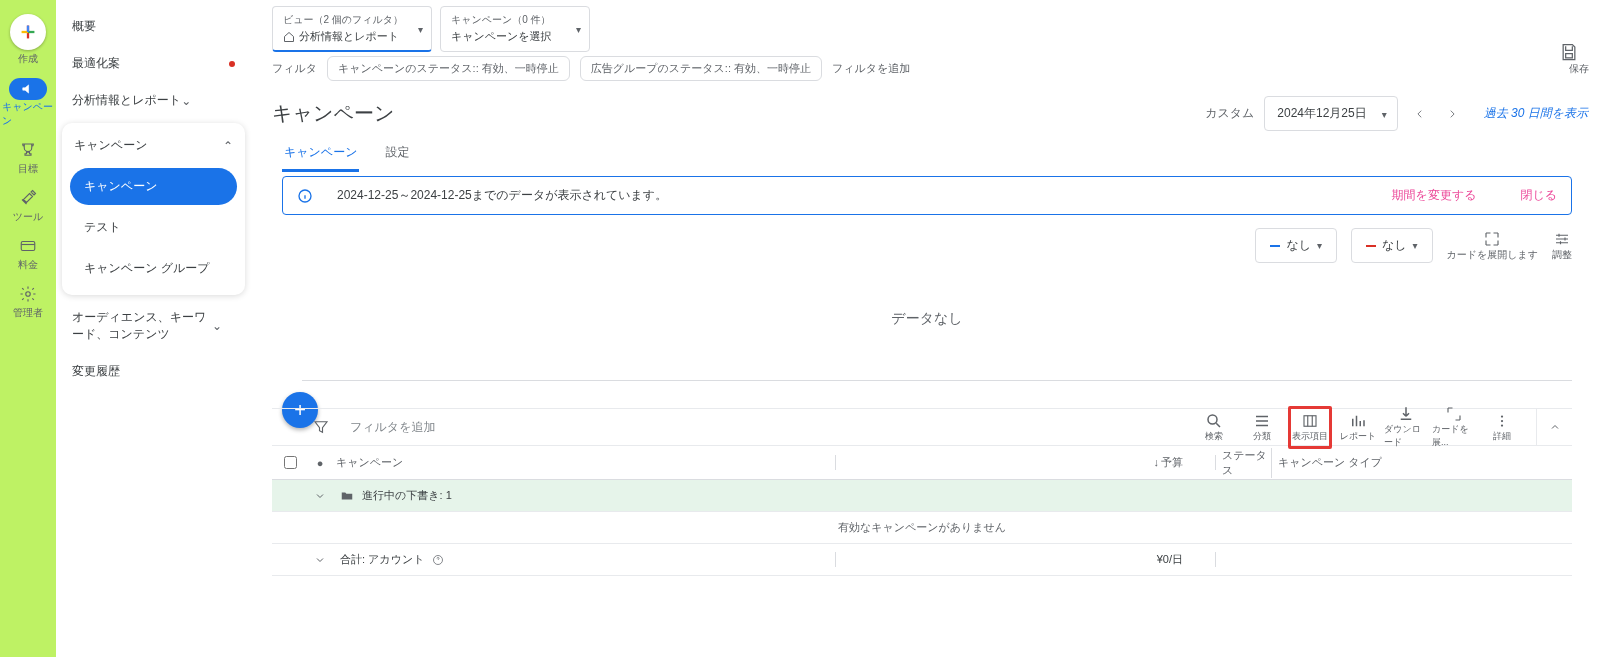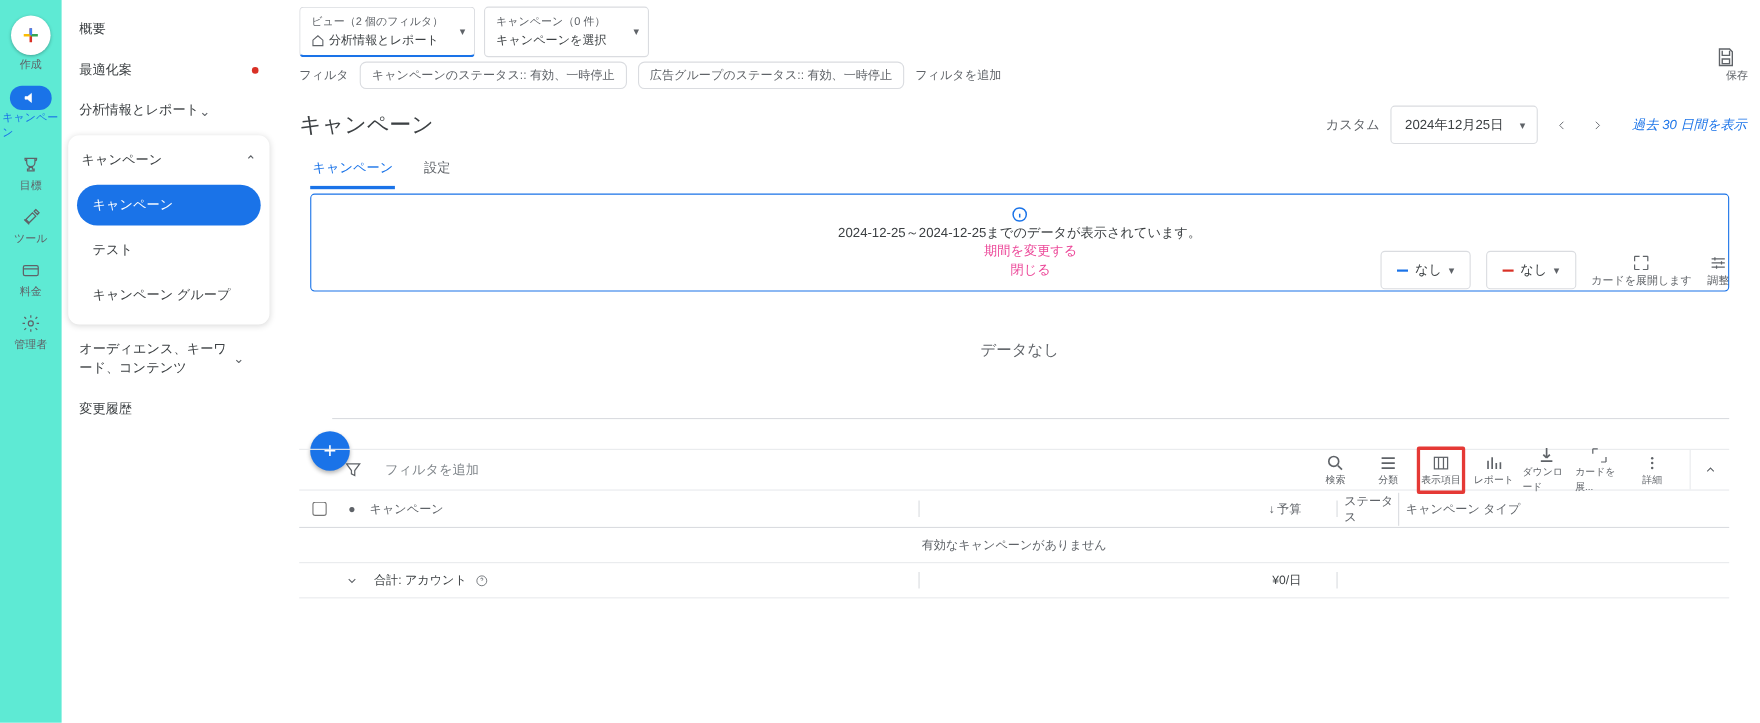--- a/index.html
+++ b/index.html
@@ -1,19 +1,19 @@
 <!DOCTYPE html>
 <html><head>
 <meta charset="utf-8">
 <style>
 * { box-sizing: border-box; margin: 0; padding: 0; }
 body { font-family: "Helvetica Neue", Arial, "Hiragino Kaku Gothic ProN", "Hiragino Sans", Meiryo, sans-serif; font-size: 12px; color: #3c4043; background: #fff; width: 1600px; height: 657px; overflow: hidden; }
 
 
-.rail { position: absolute; left: 0; top: 0; width: 56px; height: 657px; background: #5eead4; display: flex; flex-direction: column; align-items: center; padding-top: 8px; z-index: 3; }
+.rail { position: absolute; left: 0; top: 0; width: 56px; height: 657px; background: #bef264; display: flex; flex-direction: column; align-items: center; padding-top: 8px; z-index: 3; }
 .rail-item { width: 52px; display: flex; flex-direction: column; align-items: center; padding: 6px 0; cursor: pointer; color: #5f6368; font-size: 10px; }
 .rail-plus { width: 36px; height: 36px; border-radius: 50%; background: #fff; box-shadow: 0 1px 3px rgba(0,0,0,.3); display: flex; align-items: center; justify-content: center; margin-bottom: 2px; }
 .rail-plus svg { width: 22px; height: 22px; }
 .rail-icon { width: 20px; height: 20px; display: flex; align-items: center; justify-content: center; margin-bottom: 2px; }
 .rail-item.active .pill { background: #1a73e8; border-radius: 14px; padding: 4px 10px; color: #fff; }
 .rail-item.active .lbl, .rail-item.active { color: #1a73e8; }
 .pill svg { stroke: #fff; fill: #fff; }
 
 
 .side { position: absolute; left: 56px; top: 0; width: 195px; height: 657px; padding-top: 8px; z-index: 2; }
@@ -56,21 +56,21 @@
 .nav-arrows { display: flex; align-items: center; }
 .nav-arrow { width: 32px; height: 32px; display: flex; align-items: center; justify-content: center; color: #5f6368; cursor: pointer; }
 .compare-link { color: #1a73e8; font-size: 12px; margin-left: 16px; cursor: pointer; font-style: italic; }
 
 
 .tabs { position: absolute; left: 20px; top: 136px; display: flex; gap: 24px; border-bottom: 1px solid transparent; }
 .tab { padding: 8px 2px; font-size: 12px; color: #5f6368; cursor: pointer; border-bottom: 3px solid transparent; }
 .tab.active { color: #1a73e8; border-bottom-color: #1a73e8; }
 
 
-.banner { position: absolute; left: 20px; right: 28px; top: 176px; border: 1px solid #1a73e8; border-radius: 4px; padding: 10px 14px; display: flex; align-items: center; gap: 0; font-size: 12px; flex-direction: column; }
+.banner { position: absolute; left: 20px; right: 28px; top: 176px; border: 1px solid #1a73e8; border-radius: 4px; padding: 10px 14px; display: flex; align-items: center; gap: 24px; font-size: 12px; }
 .banner .info-ic { color: #1a73e8; }
 .banner .b-spacer { flex: 1; }
 .banner .b-link { color: #ec4899; cursor: pointer; margin-left: 20px; }
 
 
 .controls { position: absolute; right: 28px; top: 228px; display: flex; align-items: center; gap: 14px; }
 .seg-btn { border: 1px solid #dadce0; border-radius: 4px; padding: 8px 14px; font-size: 12px; cursor: pointer; display: flex; align-items: center; gap: 6px; }
 .seg-swatch { width: 10px; height: 2px; display: inline-block; }
 .ctrl-tool { display: flex; flex-direction: column; align-items: center; font-size: 10px; color: #5f6368; cursor: pointer; }
 .ctrl-tool svg { width: 18px; height: 18px; }
@@ -375,20 +375,34 @@
       <div class="col-chk">
           <input type="checkbox" style="">
         </div>
       <div class="col-dot">●</div>
       <div class="col-name">キャンペーン</div>
       <div class="col-budget"><span class="sort-ic">↓</span><span>予算</span></div>
       <div class="col-status">ステータス</div>
       <div class="col-type">キャンペーン タイプ</div>
     </div>
 
+    <div class="trow draft">
+      <div class="col-chk"></div>
+      <div class="col-dot">
+          <svg width="12" height="12" viewBox="0 0 24 24">
+            <path d="M6 9l6 6 6-6" fill="none" stroke="#5f6368" stroke-width="2"></path>
+          </svg>
+        </div>
+      <div class="col-name" style="border-right:none">
+        <svg width="14" height="14" viewBox="0 0 24 24">
+            <path d="M3 6h6l2 2h10v10H3V6z" fill="#5f6368"></path>
+          </svg>
+        <span>進行中の下書き: 1</span>
+      </div>
+    </div>
 
     <div class="trow empty">
       <span>有効なキャンペーンがありません</span>
     </div>
 
     <div class="trow total">
       <div class="col-chk"></div>
       <div class="col-dot">
           <svg width="12" height="12" viewBox="0 0 24 24">
             <path d="M6 9l6 6 6-6" fill="none" stroke="#5f6368" stroke-width="2"></path>

